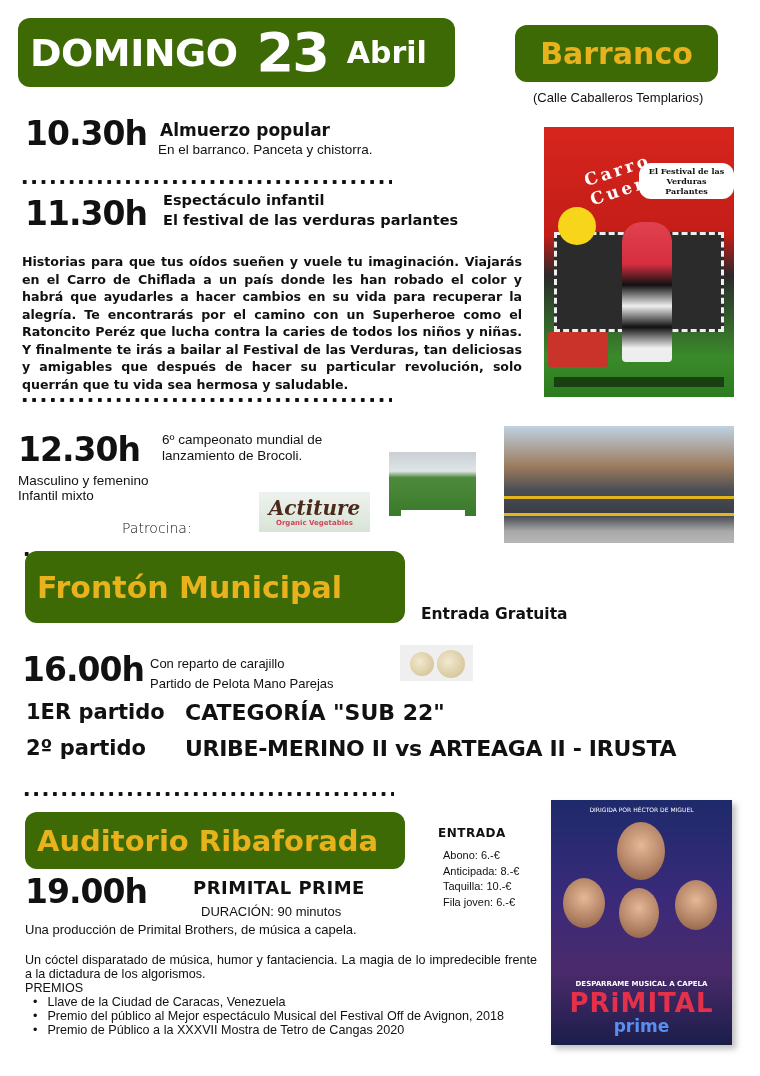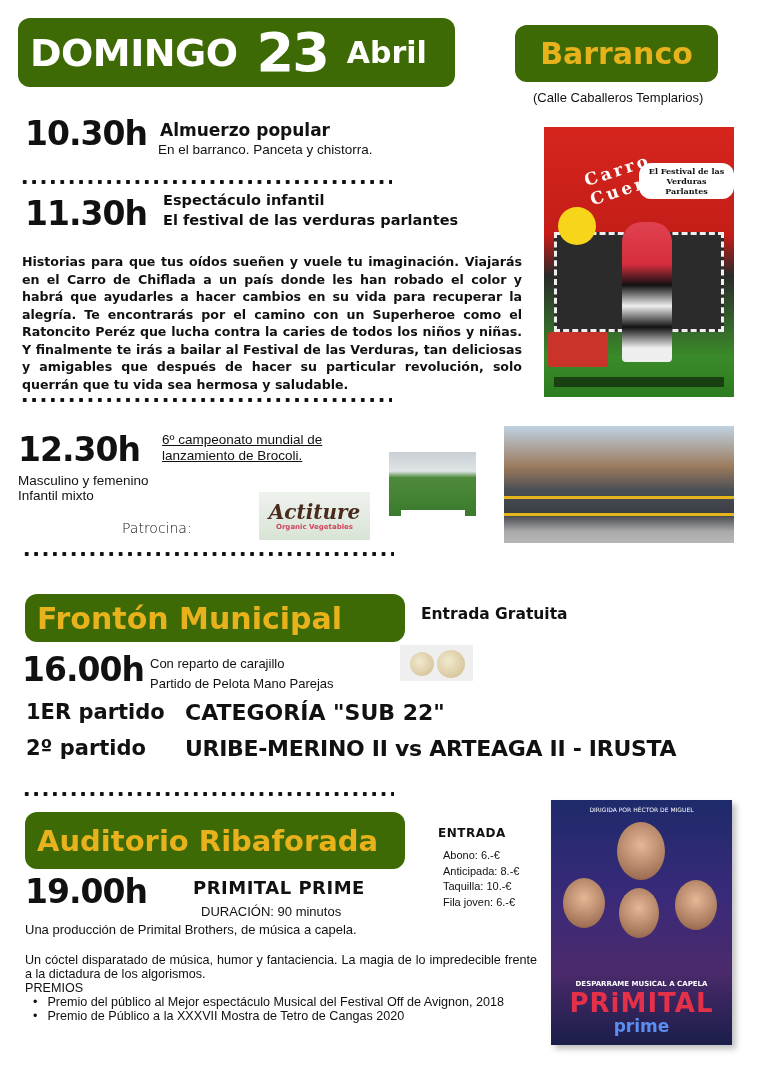--- a/index.html
+++ b/index.html
@@ -22,21 +22,21 @@
   .poster1 { left: 544px; top: 127px; width: 190px; height: 270px; background: linear-gradient(180deg,#d6251d 0%,#c41d18 40%,#2a2a2a 55%,#3b8a2a 85%,#2c7b1f 100%); overflow: hidden; }
   .poster1 .t1 { left: 40px; top: 20px; color: #fff; font-family: "DejaVu Serif", serif; font-weight: bold; font-size: 17px; transform: rotate(-18deg); letter-spacing: 3px; }
   .poster1 .t2 { left: 95px; top: 36px; background: #fff; border-radius: 12px; padding: 3px 6px; font-family: "DejaVu Serif", serif; font-weight: bold; font-size: 8px; text-align: center; line-height: 10px; }
   .poster1 .sun { left: 14px; top: 80px; width: 38px; height: 38px; background: #f7d51a; border-radius: 50%; }
   .poster1 .board { left: 10px; top: 105px; width: 170px; height: 100px; background: #2b2b2b; border: 3px dashed #eee; }
   .poster1 .figure { left: 78px; top: 95px; width: 50px; height: 140px; background: linear-gradient(180deg,#e0414f 0%,#d62e3f 30%,#111 45%,#eee 60%,#111 75%,#eee 90%); border-radius: 20px 20px 4px 4px; }
   .poster1 .case { left: 4px; top: 205px; width: 60px; height: 35px; background: #c9332a; border-radius: 3px; }
   .poster1 .foot { left: 10px; top: 250px; width: 170px; height: 10px; background: rgba(0,0,0,0.5); }
   .img-green { left: 389px; top: 452px; width: 87px; height: 64px; background: linear-gradient(180deg,#c9cfd4 0%,#dfe4e6 30%,#4e8a3c 40%,#3a7a2c 100%); overflow: hidden; }
   .img-green .lg { left: 12px; top: 58px; width: 64px; height: 22px; background: #fff; display: flex; align-items: center; justify-content: center; font-weight: bold; font-size: 8px; color: #333; }
-  .img-act { left: 259px; top: 492px; width: 111px; height: 48px; background: linear-gradient(180deg,#eef2ee,#d8e4d6); display: flex; flex-direction: column; align-items: center; justify-content: center; }
+  .img-act { left: 259px; top: 492px; width: 111px; height: 40px; background: linear-gradient(180deg,#eef2ee,#d8e4d6); display: flex; flex-direction: column; align-items: center; justify-content: center; }
   .img-act .a1 { font-family: "DejaVu Serif", serif; font-style: italic; font-weight: bold; font-size: 20px; color: #4a2a1c; line-height: 22px; }
   .img-act .a2 { font-size: 7px; color: #d0455a; font-weight: bold; }
   .img-crowd { left: 504px; top: 426px; width: 230px; height: 117px; background: linear-gradient(180deg,#bfd2e2 0%,#9b7a5c 35%,#4a4e55 55%,#3a3d44 75%,#a9a9a9 90%,#b7b7b7 100%); overflow: hidden; }
   .img-crowd .fence { left: 0; top: 70px; width: 230px; height: 20px; border-top: 3px solid #e3b51a; border-bottom: 3px solid #e3b51a; }
   .img-balls { left: 400px; top: 645px; width: 73px; height: 36px; background: #efefef; }
   .ball { top: 5px; border-radius: 50%; background: radial-gradient(circle at 40% 40%, #f2e9cf, #cdbb8b); }
   .poster2 { left: 551px; top: 800px; width: 181px; height: 245px; background: linear-gradient(180deg,#1e2a6b 0%,#3a2a7a 40%,#4b2a6b 70%,#1a1e4a 100%); box-shadow: 4px 4px 6px rgba(0,0,0,0.25); overflow: hidden; }
   .poster2 .face { border-radius: 50%; background: radial-gradient(circle at 50% 40%, #e6b896, #8a5a40); }
   .poster2 .top { left: 0; top: 6px; width: 181px; text-align: center; color: #fff; font-size: 6px; }
   .poster2 .p1 { left: 0; top: 180px; width: 181px; text-align: center; color: #fff; font-size: 7px; font-weight: bold; }
@@ -84,21 +84,21 @@
     <div>El Festival de las</div>
     <div>Verduras Parlantes</div>
   </div>
   <div class="abs sun"></div>
   <div class="abs figure"></div>
   <div class="abs case"></div>
   <div class="abs foot"></div>
 </div>
 
 <div class="abs time" style="left:18px;top:430px;">12.30h</div>
-<div class="abs sans" style="left:162px;top:432px;font-size:13.5px;line-height:16px;text-decoration:underline;">
+<div class="abs sans" style="left:162px;top:432px;font-size:13.5px;line-height:16px;">
   <div>6º campeonato mundial de</div>
   <div>lanzamiento de Brocoli.</div>
 </div>
 <div class="abs sans" style="left:18px;top:473px;font-size:13.5px;line-height:15px;">
   <div>Masculino y femenino</div>
   <div>Infantil mixto</div>
 </div>
 <div class="abs sans" style="left:122px;top:520px;font-size:14px;font-family:'DejaVu Sans',sans-serif;font-weight:300;">Patrocina:</div>
 
 <div class="abs img-act">
@@ -110,21 +110,21 @@
     <span>ADRISER</span>
       <sup style="color:#5a9a2a;font-size:6px;">Bio</sup>
   </div>
 </div>
 <div class="abs img-crowd">
   <div class="abs fence"></div>
 </div>
 
 <div class="abs dots" style="left:22px;top:551px;width:372px;"></div>
 
-<div class="abs pill venue-pill" style="left:25px;top:594px;width:380px;height:48px;font-size:30px;">
+<div class="abs pill venue-pill" style="left:25px;top:551px;width:380px;height:72px;font-size:30px;">
   <span>Frontón Municipal</span>
 </div>
 <div class="abs" style="left:421px;top:605px;font-weight:bold;font-size:15.5px;">Entrada Gratuita</div>
 
 <div class="abs time" style="left:22px;top:650px;">16.00h</div>
 <div class="abs sans" style="left:150px;top:654px;font-size:13px;line-height:20px;">
   <div>Con reparto de carajillo</div>
   <div>Partido de Pelota Mano  Parejas</div>
 </div>
 <div class="abs img-balls">
@@ -153,20 +153,21 @@
   <div>Abono: 6.-€</div>
   <div>Anticipada: 8.-€</div>
   <div>Taquilla: 10.-€</div>
   <div>Fila joven: 6.-€</div>
 </div>
 
 <div class="abs premios">
   <div class="j">Un cóctel disparatado de música, humor y fantaciencia. La magia de lo impredecible frente a la dictadura de los algorismos.</div>
   <div>PREMIOS</div>
   <ul>
+    <li>Llave de la Ciudad de Caracas, Venezuela</li>
     <li>Premio del público al Mejor espectáculo Musical del Festival Off de Avignon, 2018</li>
     <li>Premio de Público a la XXXVII Mostra de Tetro de Cangas 2020</li>
   </ul>
 </div>
 
 <div class="abs poster2">
   <div class="abs top">DIRIGIDA POR HÉCTOR DE MIGUEL</div>
   <div class="abs face" style="left:66px;top:22px;width:48px;height:58px;"></div>
   <div class="abs face" style="left:12px;top:78px;width:42px;height:50px;"></div>
   <div class="abs face" style="left:68px;top:88px;width:40px;height:50px;"></div>

